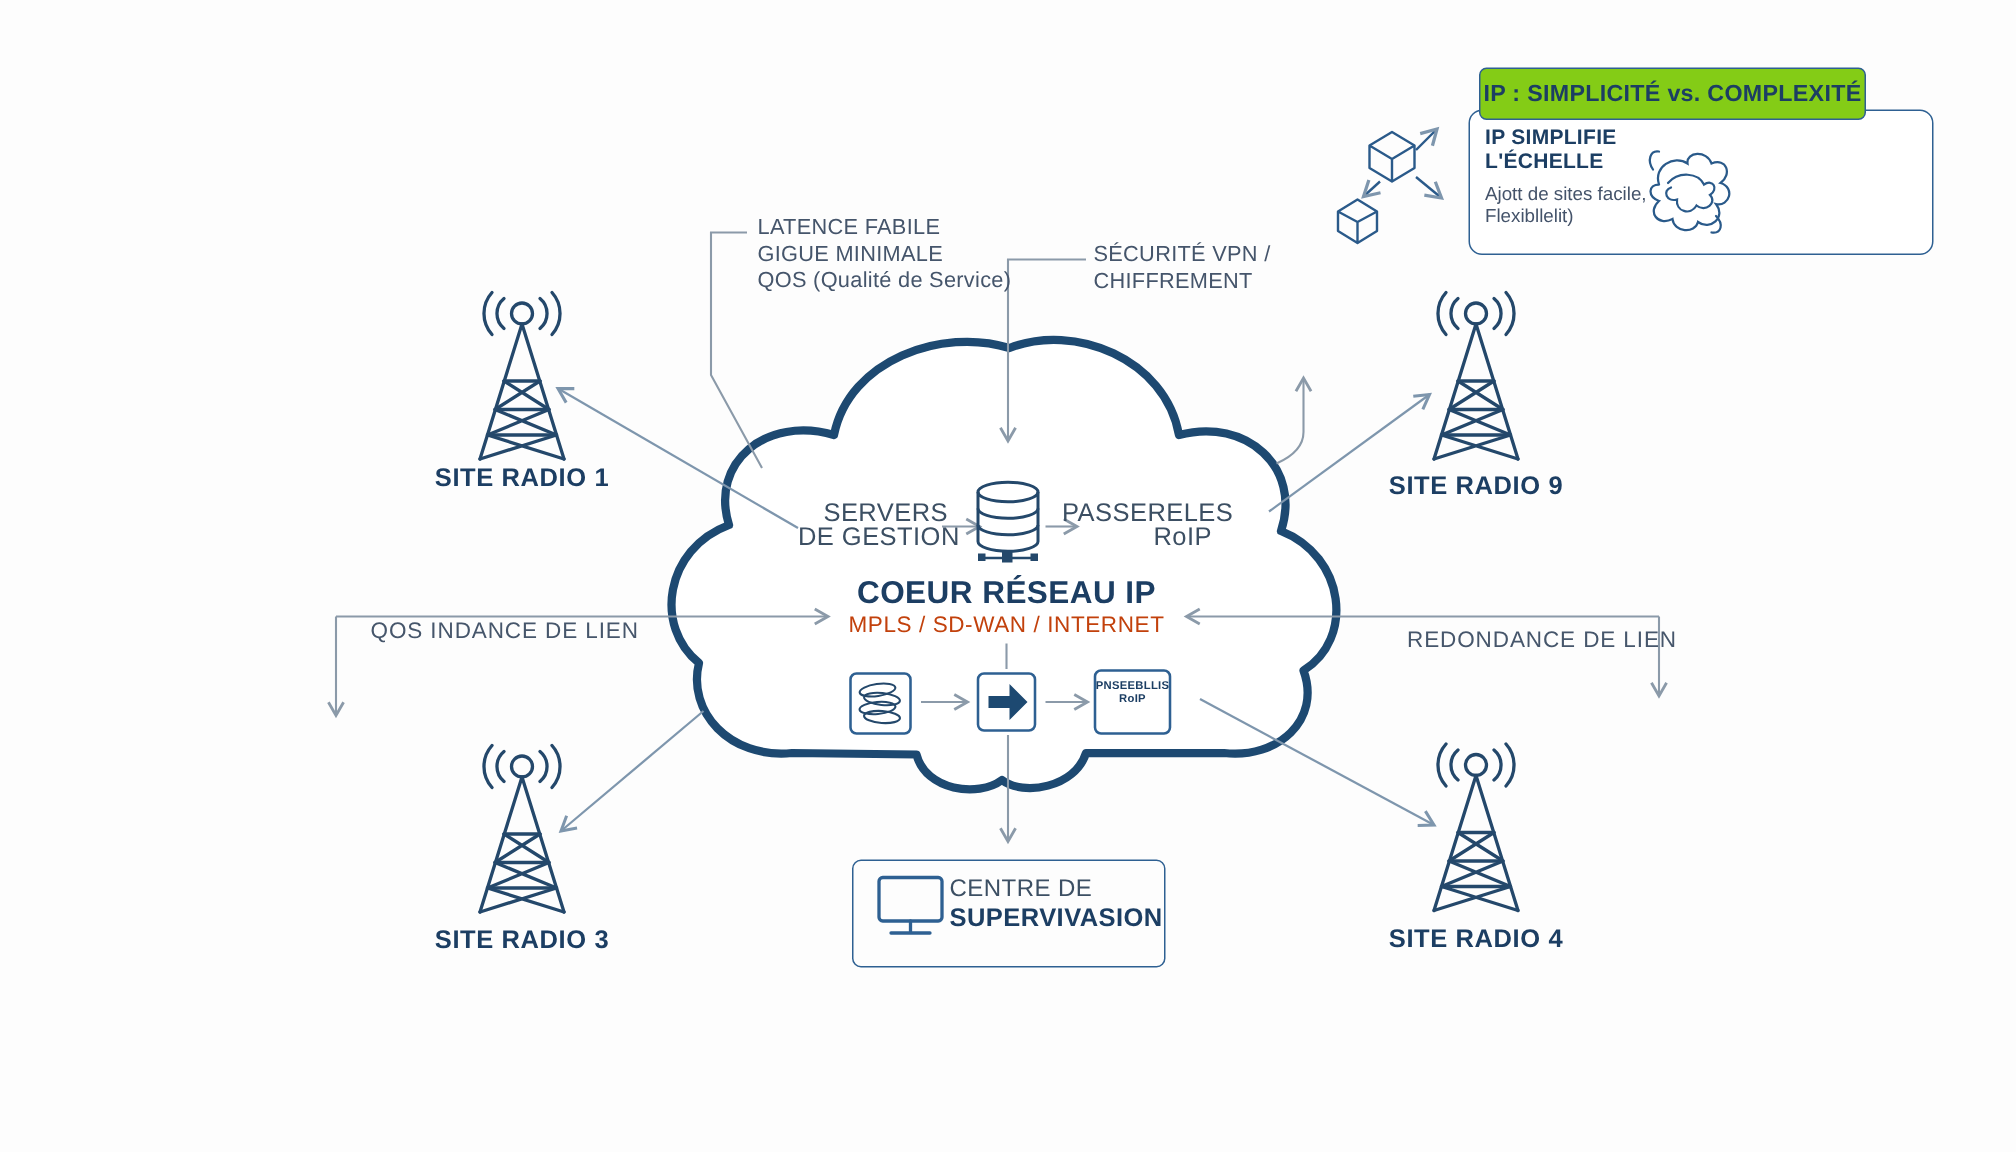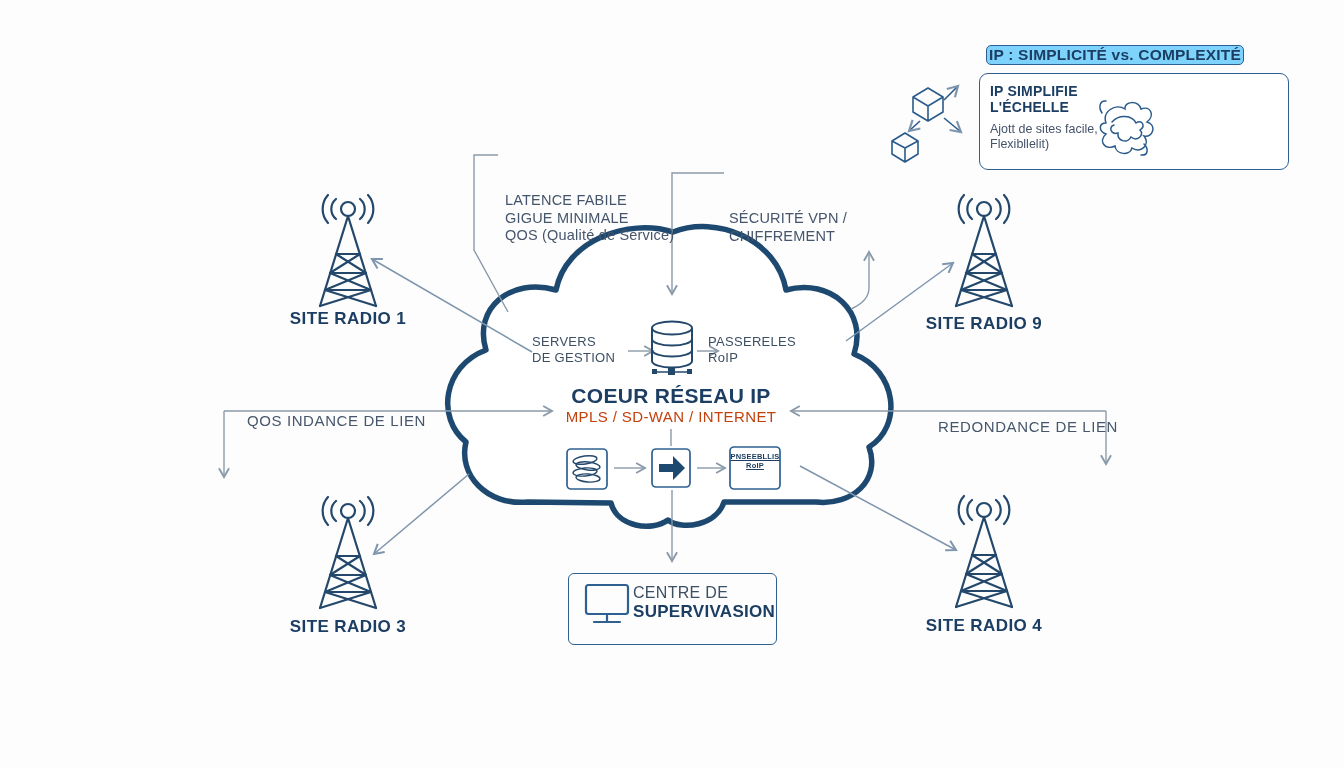--- a/index.html
+++ b/index.html
@@ -1,35 +1,35 @@
 <!DOCTYPE html>
 <html><head>
 <meta charset="utf-8">
 <style>
   html,body{margin:0;padding:0;}
   body{width:1344px;height:768px;position:relative;background:#fdfdfd;
        font-family:"Liberation Sans", sans-serif;overflow:hidden;}
   #diagram-svg{position:absolute;left:0;top:0;z-index:1;}
   .lbl{position:absolute;z-index:3;color:#44536a;}
   .lbl div{white-space:nowrap;}
-  .callout{font-size:14.5px;line-height:17.5px;letter-spacing:.2px;color:#45556b;margin-top:48px;}
-  .cloud-small{font-size:13px;line-height:16px;letter-spacing:.3px;color:#3c4f63;text-align:left;}
+  .callout{font-size:14.5px;line-height:17.5px;letter-spacing:.2px;color:#45556b;}
+  .cloud-small{font-size:17px;line-height:16px;letter-spacing:.3px;color:#3c4f63;text-align:right;}
   .coeur-title{font-size:21px;font-weight:bold;letter-spacing:.3px;color:#1c3e63;text-align:center;}
   .coeur-sub{font-size:15px;letter-spacing:.4px;color:#c2410c;text-align:center;}
   .side-label{font-size:15px;letter-spacing:.6px;color:#46566b;}
   .site-label{font-size:17px;font-weight:bold;letter-spacing:.4px;color:#1c3e63;text-align:center;width:200px;}
   .gateway-text{display:flex;flex-direction:column;align-items:center;justify-content:center;
      font-size:7.5px;font-weight:bold;line-height:9px;color:#1c3e63;letter-spacing:.2px;}
   .box{position:absolute;z-index:2;border:1.6px solid #2e6092;background:transparent;box-sizing:border-box;}
   #supervision-box{left:568px;top:573px;width:209px;height:72px;border-radius:6px;}
   #sup-text{position:absolute;left:64px;top:10px;}
   #sup-line1{font-size:16px;color:#3c4f63;letter-spacing:.3px;}
   #sup-line2{font-size:17px;font-weight:bold;color:#1c3e63;letter-spacing:.3px;}
   #info-box{left:979px;top:73px;width:310px;height:97px;border-radius:9px;background:#ffffff;z-index:2;}
-  #info-title-box{left:986px;top:45px;width:258px;height:20px;border-radius:5px;background:#7dd3fc;z-index:4;
+  #info-title-box{left:986px;top:45px;width:258px;height:35px;border-radius:5px;background:#84cc16;z-index:4;
      display:flex;align-items:center;justify-content:center;}
   #info-title{font-size:15.5px;font-weight:bold;color:#1c3e63;letter-spacing:.2px;white-space:nowrap;}
   .info-col{position:absolute;top:9px;}
   .info-head{font-size:14px;font-weight:bold;line-height:16px;color:#1c3e63;letter-spacing:.2px;}
   .info-body{font-size:12.5px;line-height:15px;color:#44536a;margin-top:7px;}
   #info-col-left{left:10px;}
   #info-col-right{left:178px;}
   #tangle-wrap{position:absolute;left:116px;top:23px;width:58px;height:62px;}
 </style>
 </head>
@@ -152,21 +152,21 @@
 <div class="lbl cloud-small" style="left:532px;top:334px;width:100px;">
   <div>SERVERS</div>
   <div>DE GESTION</div>
 </div>
 <div class="lbl cloud-small" style="left:708px;top:334px;width:100px;">
   <div>PASSERELES</div>
   <div>RoIP</div>
 </div>
 <div class="lbl coeur-title" style="left:545px;top:384px;width:252px;">COEUR RÉSEAU IP</div>
 <div class="lbl coeur-sub" style="left:545px;top:408px;width:252px;">MPLS / SD-WAN / INTERNET</div>
-<div class="lbl gateway-text" style="left:730px;top:447px;width:50px;height:28px;text-decoration:underline;">
+<div class="lbl gateway-text" style="left:730px;top:447px;width:50px;height:28px;">
   <div>PNSEEBLLIS</div>
   <div>RoIP</div>
 </div>
 
 <div class="lbl site-label" style="left:248px;top:309px;">SITE RADIO 1</div>
 <div class="lbl site-label" style="left:884px;top:314px;">SITE RADIO 9</div>
 <div class="lbl site-label" style="left:248px;top:617px;">SITE RADIO 3</div>
 <div class="lbl site-label" style="left:884px;top:616px;">SITE RADIO 4</div>
 
 <div class="box" id="supervision-box">

